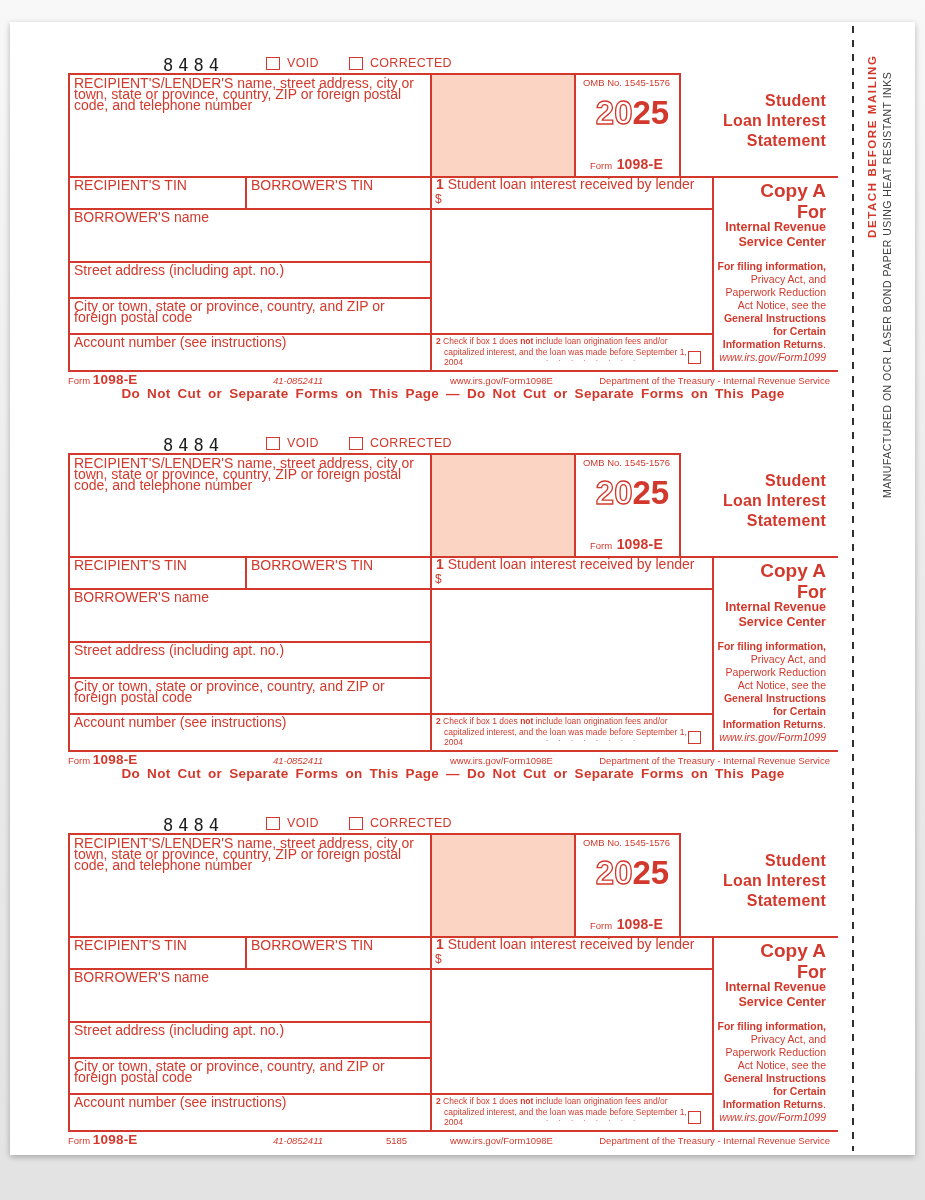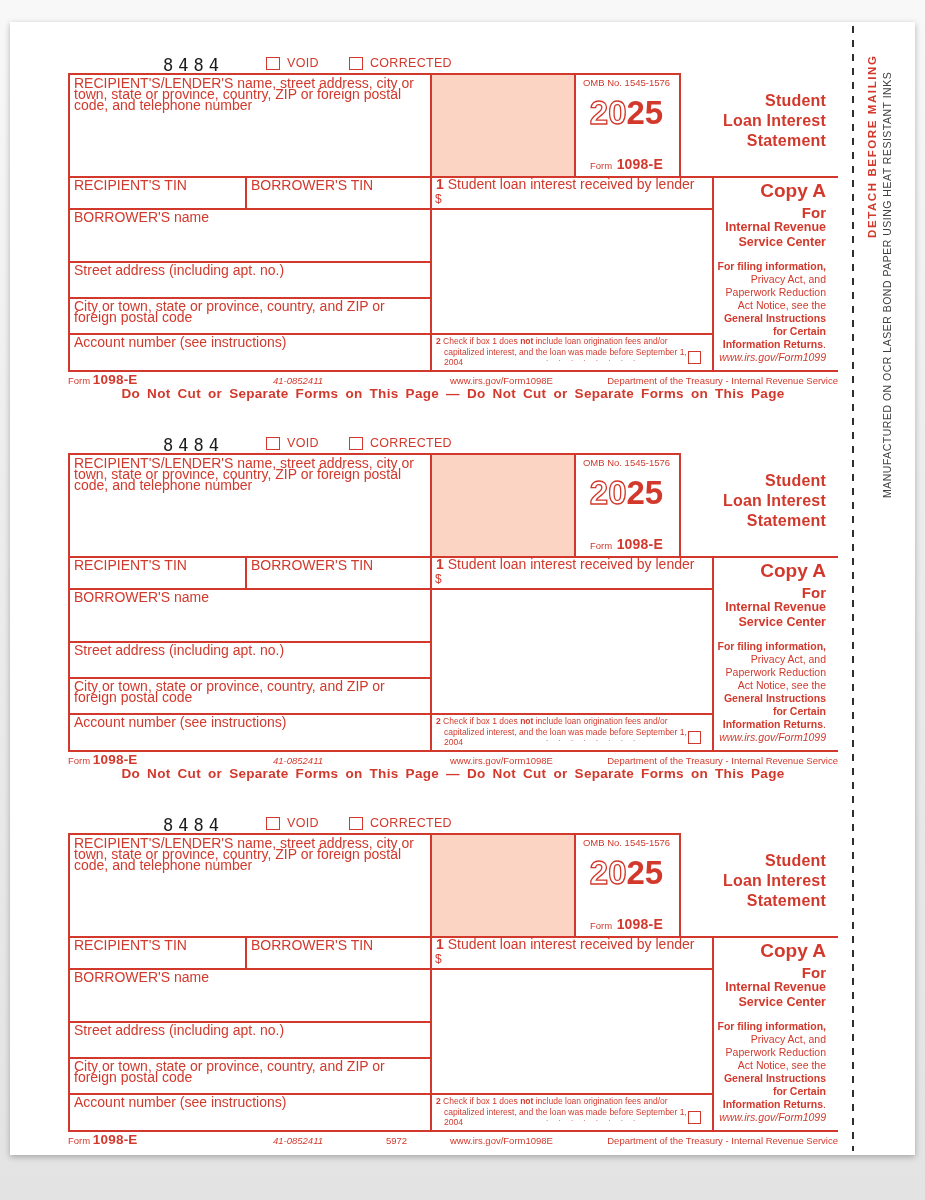--- a/index.html
+++ b/index.html
@@ -26,45 +26,45 @@
     position:absolute;left:95px;top:0;font-family:"DejaVu Sans Mono",monospace;
     font-size:17px;letter-spacing:5px;color:var(--code,#1c1c1c);
   }
   .cb{position:absolute;width:14px;height:13px;border:1.5px solid var(--red,#d2392c);background:#fff;box-sizing:border-box;}
   .toplabel{position:absolute;top:1px;font-size:12.5px;letter-spacing:.3px;}
   .pink{position:absolute;left:362px;top:18px;width:144px;height:103px;background:var(--pink,#fcd4c3);}
   .vl{position:absolute;width:1.5px;background:var(--red,#d2392c);}
   .hl{position:absolute;height:1.5px;background:var(--red,#d2392c);}
   .lbl{position:absolute;font-size:14px;line-height:11px;}
   .omb{position:absolute;left:506px;top:22px;width:105px;text-align:center;font-size:9.5px;}
-  .year{position:absolute;left:506px;top:40px;width:105px;text-align:center;font-size:33px;font-weight:bold;line-height:36px;}
+  .year{position:absolute;left:506px;top:40px;width:105px;text-align:center;font-size:33px;font-weight:bold;line-height:36px;padding-left:6px;}
   .y-o{color:#fff;-webkit-text-stroke:1.3px var(--red,#d2392c);}
   .y-s{color:var(--red,#d2392c);}
   .fnum{position:absolute;left:506px;top:100px;width:105px;text-align:center;}
   .fw{font-size:9.5px;}
   .fn{font-size:14px;font-weight:bold;letter-spacing:.2px;}
   .title{position:absolute;left:608px;top:36px;width:150px;text-align:right;font-size:16px;font-weight:bold;line-height:20px;letter-spacing:.2px;}
   .dollar{position:absolute;left:367px;top:137px;font-size:12px;}
   .copycol{position:absolute;left:646px;top:125px;width:112px;text-align:right;}
   .copya{font-size:19px;font-weight:bold;margin-bottom:3px;}
-  .copyfor{font-size:15px;font-weight:bold;line-height:15px;}
+  .copyfor{font-size:18px;font-weight:bold;line-height:15px;}
   .copydest{font-size:12.5px;font-weight:bold;line-height:15px;}
   .filing{margin:10px 0 0;font-size:10.5px;line-height:13px;}
   .furl{display:block;font-style:italic;}
   .box2{position:absolute;left:368px;top:281px;width:252px;font-size:8.5px;line-height:10.5px;padding-left:8px;text-indent:-8px;box-sizing:border-box;}
   .leader{position:absolute;left:478px;top:299px;font-size:8px;letter-spacing:4px;}
   .cb2{left:620px;top:296px;width:13px;height:13px;}
   .foot{position:absolute;left:0;top:315px;width:770px;height:16px;}
   .foot>span{position:absolute;bottom:0;font-size:9.5px;line-height:11px;}
   .f-form{left:0;}
   .fn2{font-size:13.5px;font-weight:bold;letter-spacing:.2px;}
   .f-plate{left:205px;font-style:italic;}
   .f-extra{left:318px;}
   .f-url{left:382px;}
-  .f-dept{right:0;}
+  .f-dept{right:8px;}
   .cutline{position:absolute;left:0;top:331px;width:770px;text-align:center;font-size:13.5px;font-weight:bold;letter-spacing:.3px;word-spacing:3px;}
 </style>
 </head>
 <body>
 
 <div class="paper" id="paper">
   <div class="perf"></div>
   <div class="vtext detach" style="left:856px;top:216px;">DETACH BEFORE MAILING</div>
   <div class="vtext manu" style="left:871px;top:476px;">MANUFACTURED ON OCR LASER BOND PAPER USING HEAT RESISTANT INKS</div>
 
@@ -264,19 +264,19 @@
     <div class="lbl" style="left:6px;top:246px;width:350px;">City or town, state or province, country, and ZIP or foreign postal code</div>
     <div class="lbl" style="left:6px;top:282px;">Account number (see instructions)</div>
 
     <div class="box2"><b>2</b><span> Check if box 1 does </span><b>not</b><span> include loan origination fees and/or capitalized interest, and the loan was made before September 1, 2004</span></div>
     <span class="leader">. . . . . . . .</span>
     <span class="cb cb2"></span>
 
     <div class="foot">
       <span class="f-form"><span class="fw">Form</span> <span class="fn2">1098-E</span></span>
       <span class="f-plate">41-0852411</span>
-      <span class="f-extra">5972</span>
+      <span class="f-extra">5185</span>
       <span class="f-url">www.irs.gov/Form1098E</span>
       <span class="f-dept">Department of the Treasury - Internal Revenue Service</span>
     </div>
     <div class="cutline"></div>
   </section>
 </div>
 
 </body></html>

